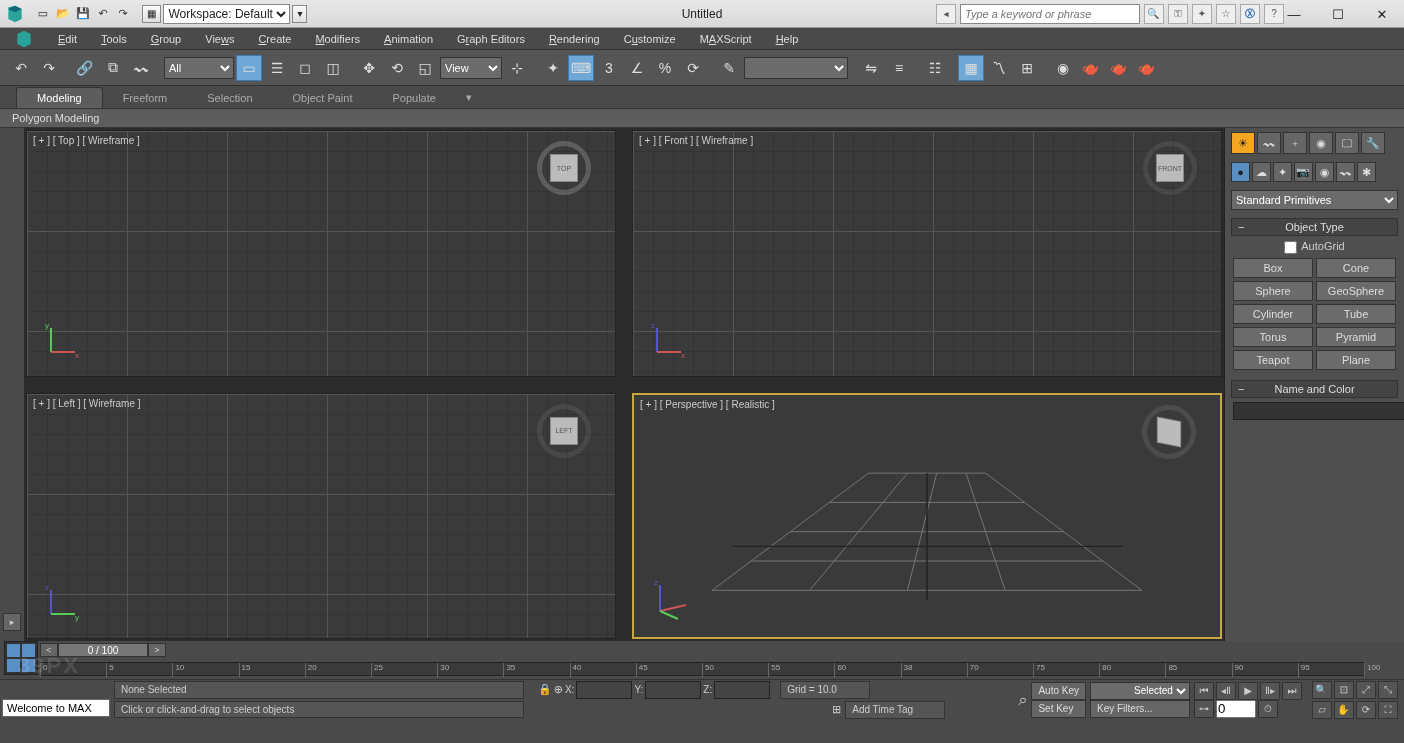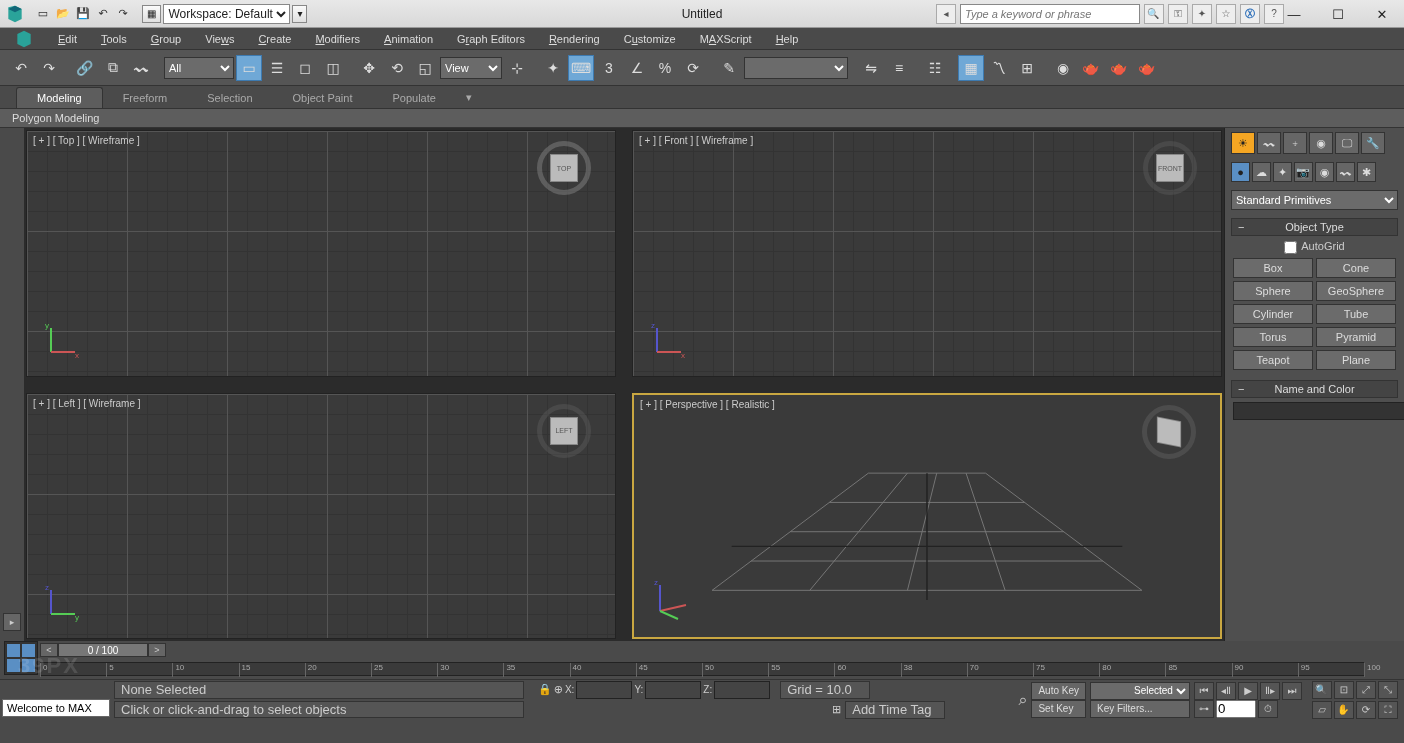--- a/index.html
+++ b/index.html
@@ -90,21 +90,21 @@
 .scrubber .frame-lbl { width:90px; text-align:center; background:#777; border:1px solid #333; height:14px; font-size:10px; display:flex; align-items:center; justify-content:center; color:#fff;}
 .timeline { height:20px; display:flex; align-items:center; padding:0 40px 0 40px; position:relative;}
 .timeline .track { flex:1; height:14px; background:#3a3a3a; border-top:1px solid #222; border-bottom:1px solid #222; position:relative;}
 .timeline .track .tick { position:absolute; top:0; height:14px; border-left:1px solid #666; font-size:8px; color:#aaa; padding-left:2px;}
 .viewport-layout-icon { width:34px; height:34px; position:absolute; left:4px; bottom:44px; display:grid; grid-template-columns:1fr 1fr; grid-template-rows:1fr 1fr; gap:2px; padding:2px; background:#333; border:1px solid #222;}
 .viewport-layout-icon div { background:#5a8fc4;}
 
 .statusbar { display:flex; align-items:stretch; height:40px; border-top:1px solid #333;}
 .statusbar .welcome { width:108px; background:#fff; color:#000; font-size:11px; display:flex; align-items:center; padding:0 4px; border:1px solid #666; margin:10px 2px 2px 2px; height:18px;}
 .statusbar .statcol { display:flex; flex-direction:column; justify-content:center;}
-.statusbar .statbox { height:18px; background:#555; border:1px solid #333; color:#ccc; font-size:13px; display:flex; align-items:center; padding:0 6px; margin:1px 2px;}
+.statusbar .statbox { height:18px; background:#555; border:1px solid #333; color:#ccc; font-size:10px; display:flex; align-items:center; padding:0 6px; margin:1px 2px;}
 .statusbar .xyz { display:flex; gap:2px; align-items:center; padding:0 6px;}
 .statusbar .xyz .fld { width:56px; height:18px; background:#444; border:1px solid #222; color:#aaa; font-size:10px; padding:0 2px;}
 .statusbar .xyz .lbl { color:#ccc; font-size:10px;}
 .statusbar .right-ctrls { display:flex; align-items:center; margin-left:auto; gap:4px; padding:0 6px;}
 .statusbar .keybtn { height:18px; padding:0 6px; background:#666; border:1px solid #333; color:#ddd; font-size:10px; display:flex; align-items:center;}
 .statusbar select { height:18px; background:#6b6b6b; color:#fff; border:1px solid #333; font-size:10px;padding-left:39px;}
 .statusbar .pbtns { display:flex; gap:2px;}
 .statusbar .pbtns .p { width:20px; height:18px; background:#555; border:1px solid #333; display:flex; align-items:center; justify-content:center; color:#ccc; font-size:10px;}
 .statusbar .navgrid { display:grid; grid-template-columns:repeat(4,20px); grid-template-rows:18px 18px; gap:2px; margin-left:6px;}
 .statusbar .navgrid .n { background:#555; border:1px solid #333; display:flex; align-items:center; justify-content:center; color:#ccc; font-size:10px;}

